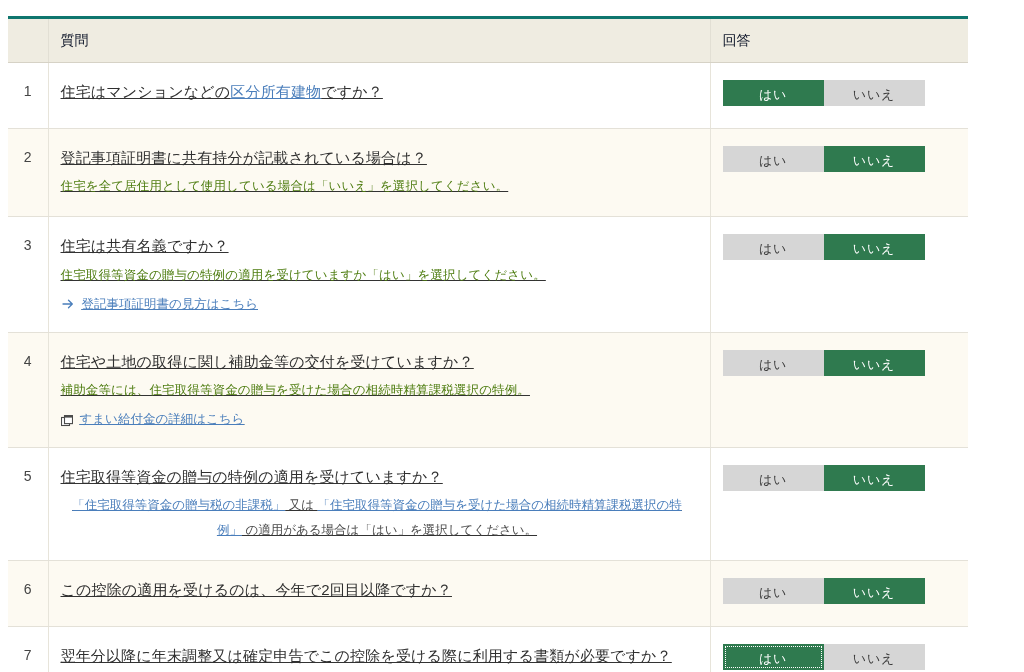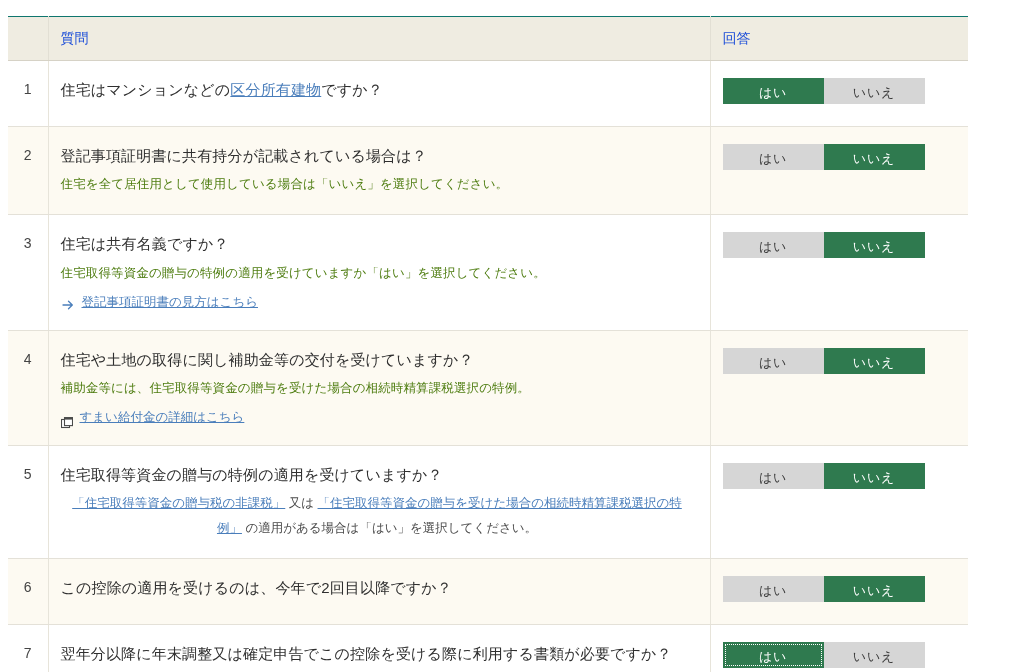--- a/index.html
+++ b/index.html
@@ -34,25 +34,25 @@
     background: #ffffff;
   }
 
   .qa-table col.col-num   { width: 40px; }
   .qa-table col.col-q     { width: 662px; }
   .qa-table col.col-a     { width: 258px; }
 
   
   .qa-table thead th {
     background: #efece1;
-    border-top: 1px solid #0f766e;
+    border-top: 3px solid #0f766e;
     border-bottom: 1px solid #d6d2c6;
     font-weight: normal;
     font-size: 14px;
-    color: #1d4ed8;
+    color: #0f172a;
     text-align: left;
     padding: 13px 0 12px 0;
     height: 16px;
     vertical-align: middle;
   }
   .qa-table thead th.h-num { border-right: 1px solid #e2dfd4; padding-left: 0; }
   .qa-table thead th.h-q   { border-right: 1px solid #e2dfd4; padding-left: 12px; }
   .qa-table thead th.h-a   { padding-left: 12px; }
 
   
@@ -68,20 +68,21 @@
     border-right: 1px solid #e7e4da;
     text-align: center;
     font-size: 14px;
     color: #444444;
     padding-top: 20px;
     padding-bottom: 16px;
   }
   td.c-q {
     border-right: 1px solid #e7e4da;
     padding: 17px 16px 18px 12px;
+    text-decoration: underline;
   }
   td.c-a {
     padding: 17px 0 18px 12px;
   }
 
   
   .q-title {
     font-size: 15px;
     line-height: 1.55;
     color: #2f2f2f;
@@ -92,21 +93,21 @@
     line-height: 1.85;
     color: #4d7c0f;
     margin-top: 6px;
     letter-spacing: 0.01em;
   }
   .q-linkline {
     margin-top: 7px;
     font-size: 12.5px;
     line-height: 1.6;
     display: flex;
-    align-items: center;
+    align-items: flex-start;
     gap: 7px;
   }
   .q-inline-note {
     font-size: 12.5px;
     line-height: 1.95;
     color: #4a4a4a;
     margin-top: 5px;
     text-align: center;
   }
 

